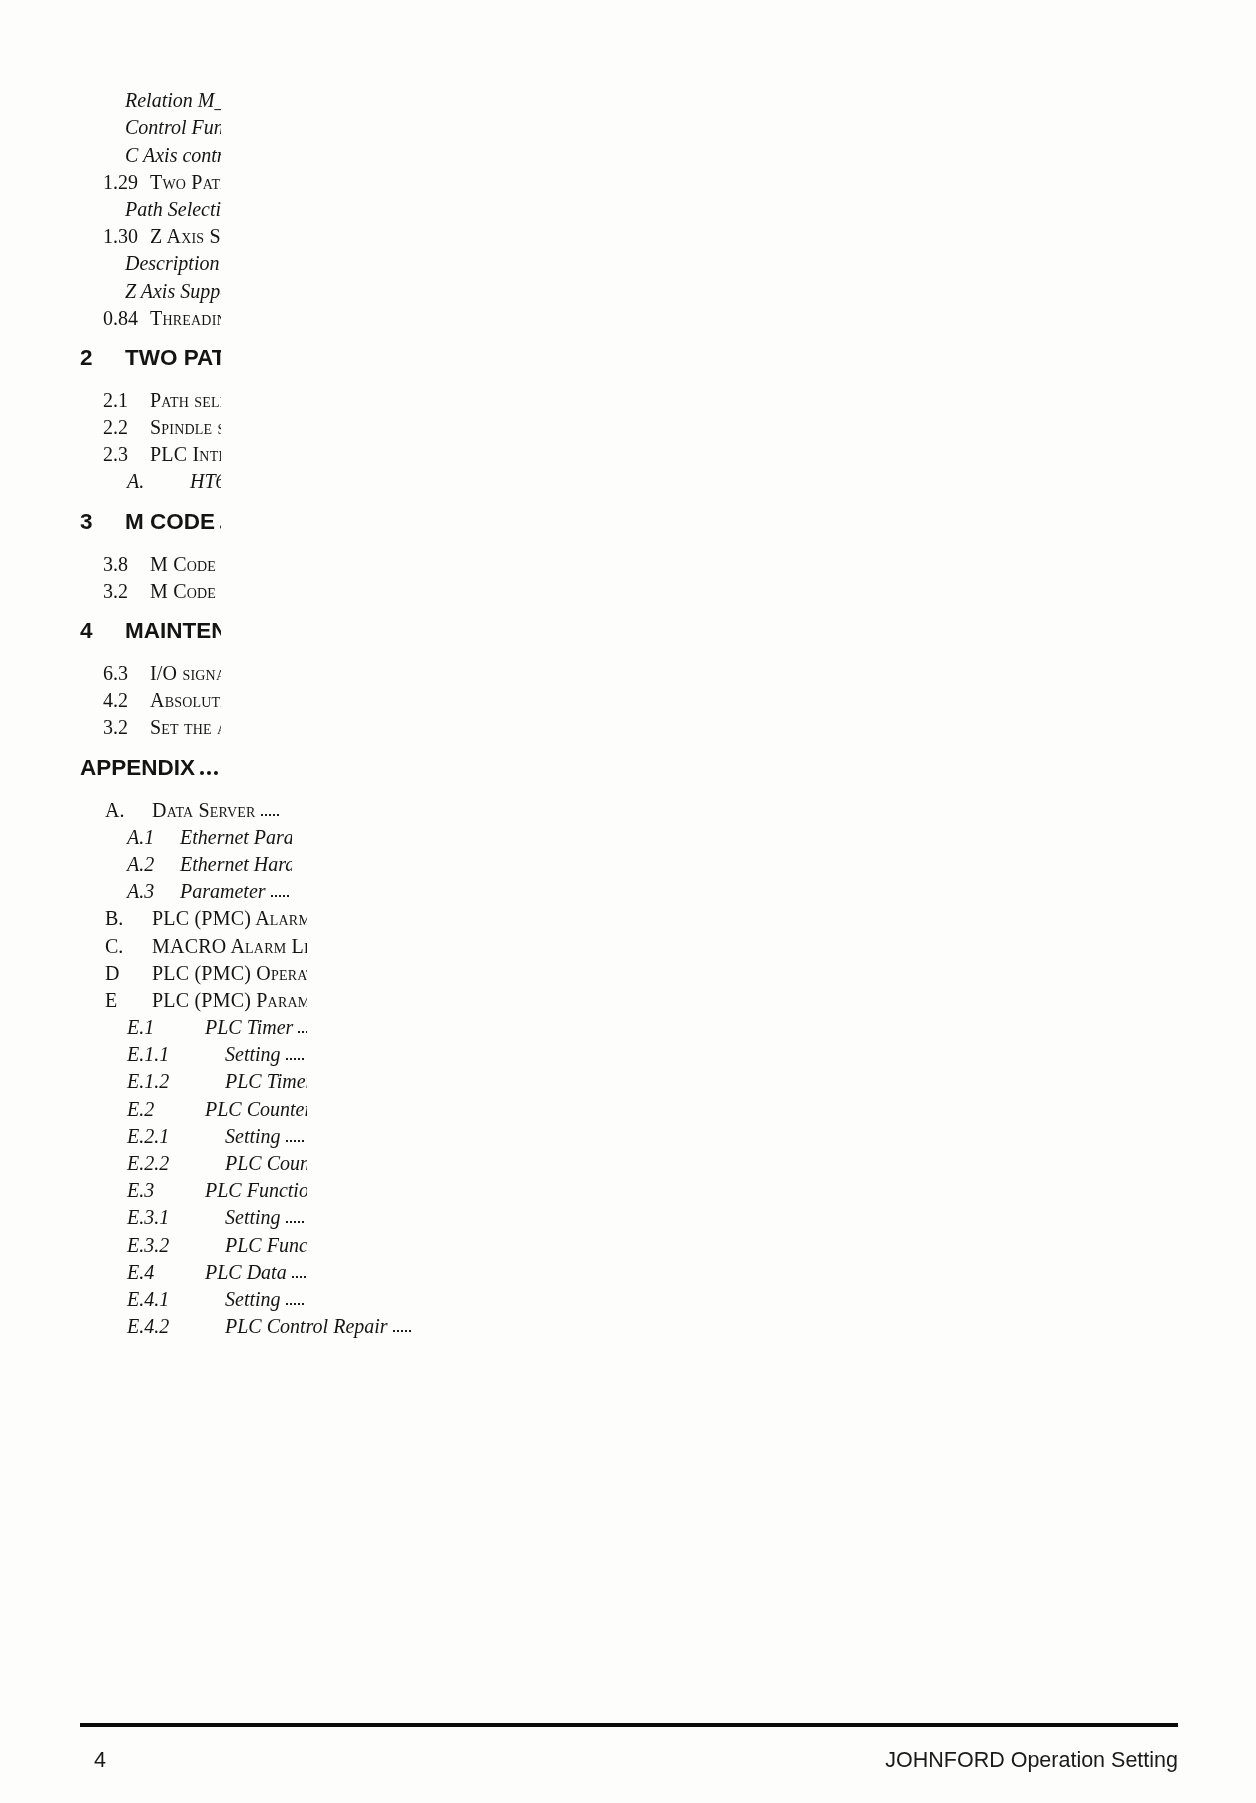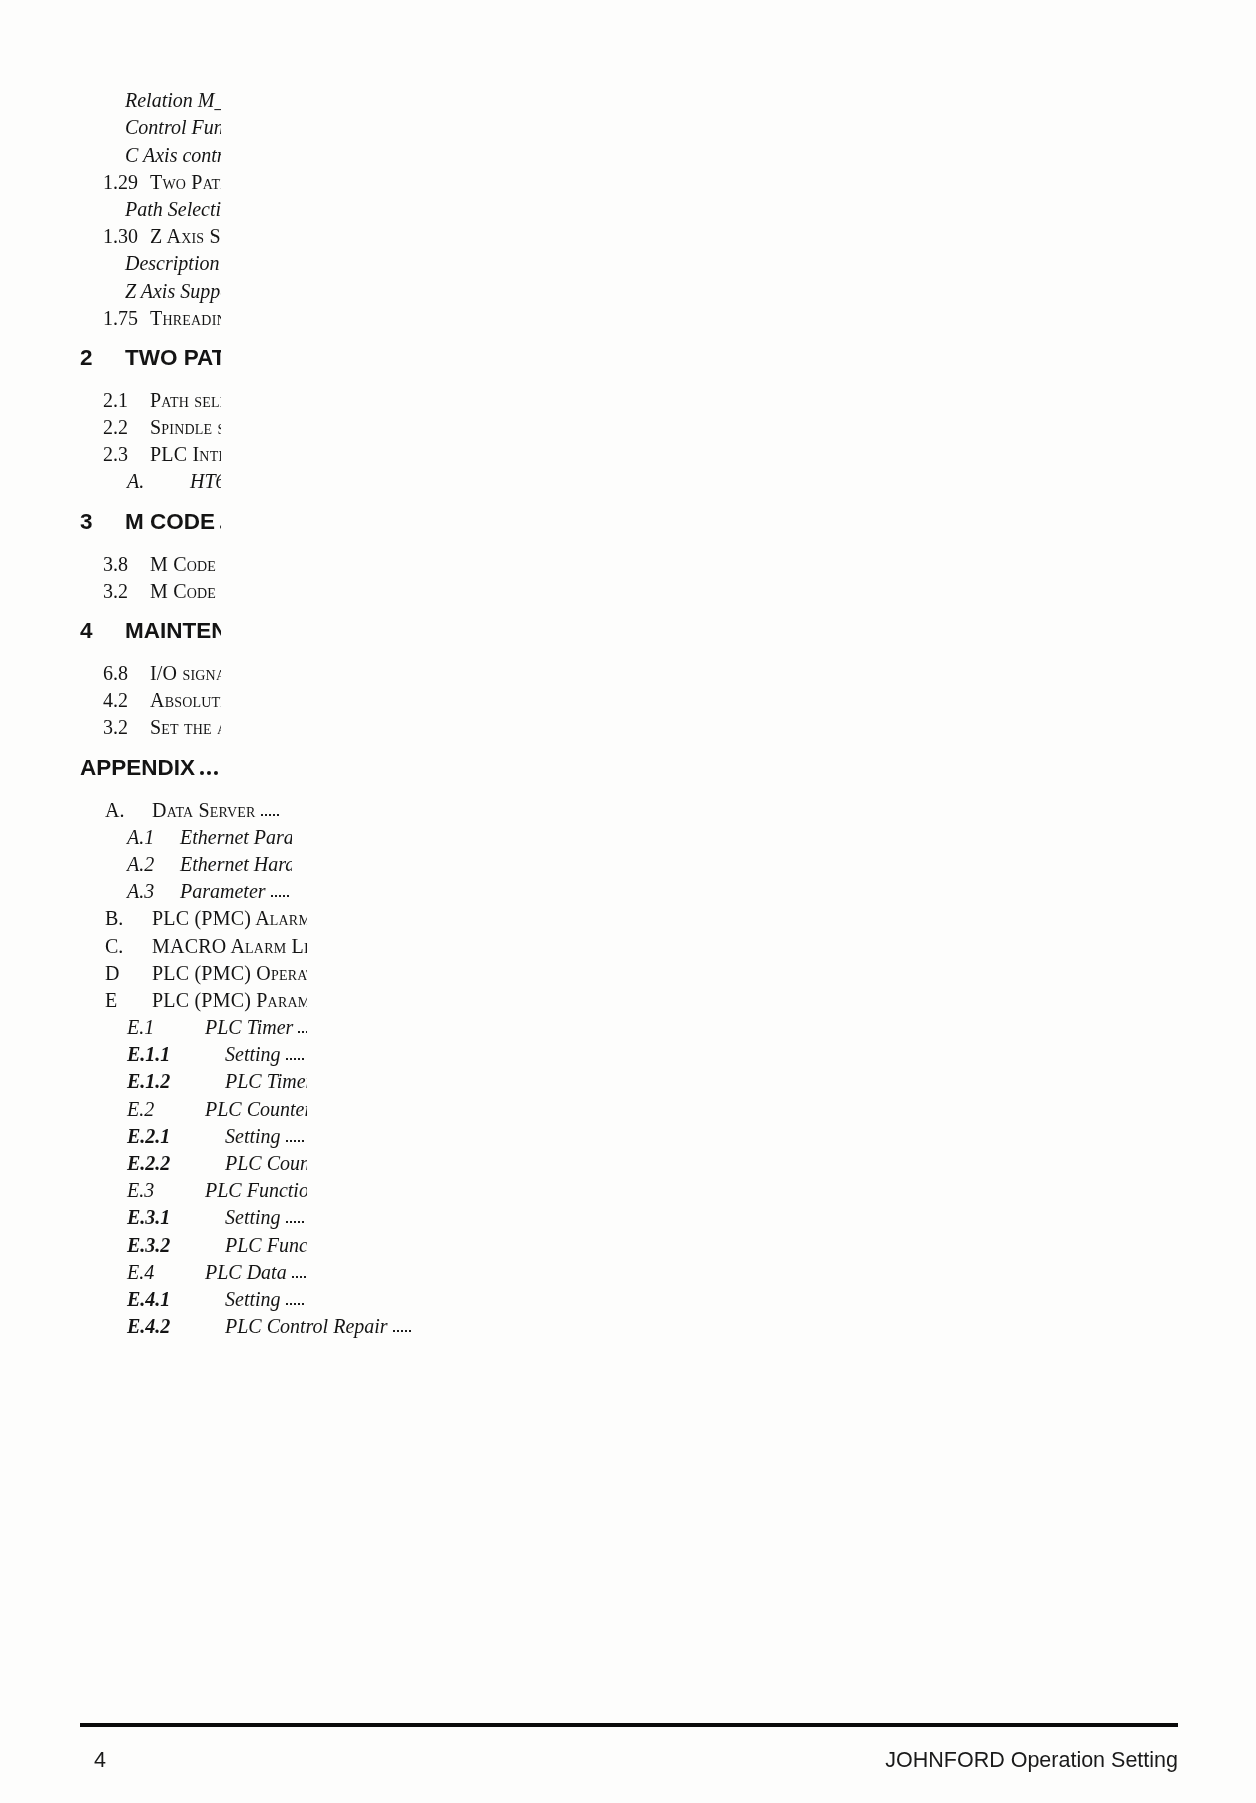--- a/index.html
+++ b/index.html
@@ -54,21 +54,21 @@
   
   .lvl-sub, .lvl-subletter, .lvl-appnum, .lvl-appnumE, .lvl-appnum2 { font-style:italic; }
   .lvl-sub { padding-left:45px; }
   .lvl-subletter { padding-left:47px; }
   .lvl-subletter .num { min-width:63px; }
   .lvl-appnum { padding-left:47px; }
   .lvl-appnum .num { min-width:53px; }
   .lvl-appnumE { padding-left:47px; }
   .lvl-appnumE .num { min-width:78px; }
   .lvl-appnum2 { padding-left:47px; }
-  .lvl-appnum2 .num { min-width:98px;font-weight:bold; }
+  .lvl-appnum2 .num { min-width:98px; }
 
   
   .footer-rule {
     position:absolute;
     left:80px; right:78px; top:1723px;
     height:4px; background:#0a0a0a;
   }
   .footer-bar {
     position:absolute;
     left:80px; right:78px; top:1748px;
@@ -129,21 +129,21 @@
     <span class="leader"></span>
     <span class="page">111</span>
   </div>
       <div class="row lvl-sub">
 
     <span class="title">Z Axis Support Pin Monitoring</span>
     <span class="leader"></span>
     <span class="page">112</span>
   </div>
       <div class="row lvl-section">
-    <span class="num">1.75</span>
+    <span class="num">0.84</span>
     <span class="title">Threading Repair for Manual Guide i(Option)</span>
     <span class="leader"></span>
     <span class="page">115</span>
   </div>
       <div class="row lvl-chapter">
     <span class="num">2</span>
     <span class="title">TWO PATH TWO SPINDLE SYSTEM</span>
     <span class="leader"></span>
     <span class="page">119</span>
   </div>
@@ -189,21 +189,21 @@
     <span class="leader"></span>
     <span class="page">134</span>
   </div>
       <div class="row lvl-chapter">
     <span class="num">4</span>
     <span class="title">MAINTENANCE</span>
     <span class="leader"></span>
     <span class="page">143</span>
   </div>
       <div class="row lvl-section">
-    <span class="num">6.8</span>
+    <span class="num">6.3</span>
     <span class="title">I/O signal check</span>
     <span class="leader"></span>
     <span class="page">143</span>
   </div>
       <div class="row lvl-section">
     <span class="num">4.2</span>
     <span class="title">Absolute position encoder battery low alarm</span>
     <span class="leader"></span>
     <span class="page">144</span>
   </div>

